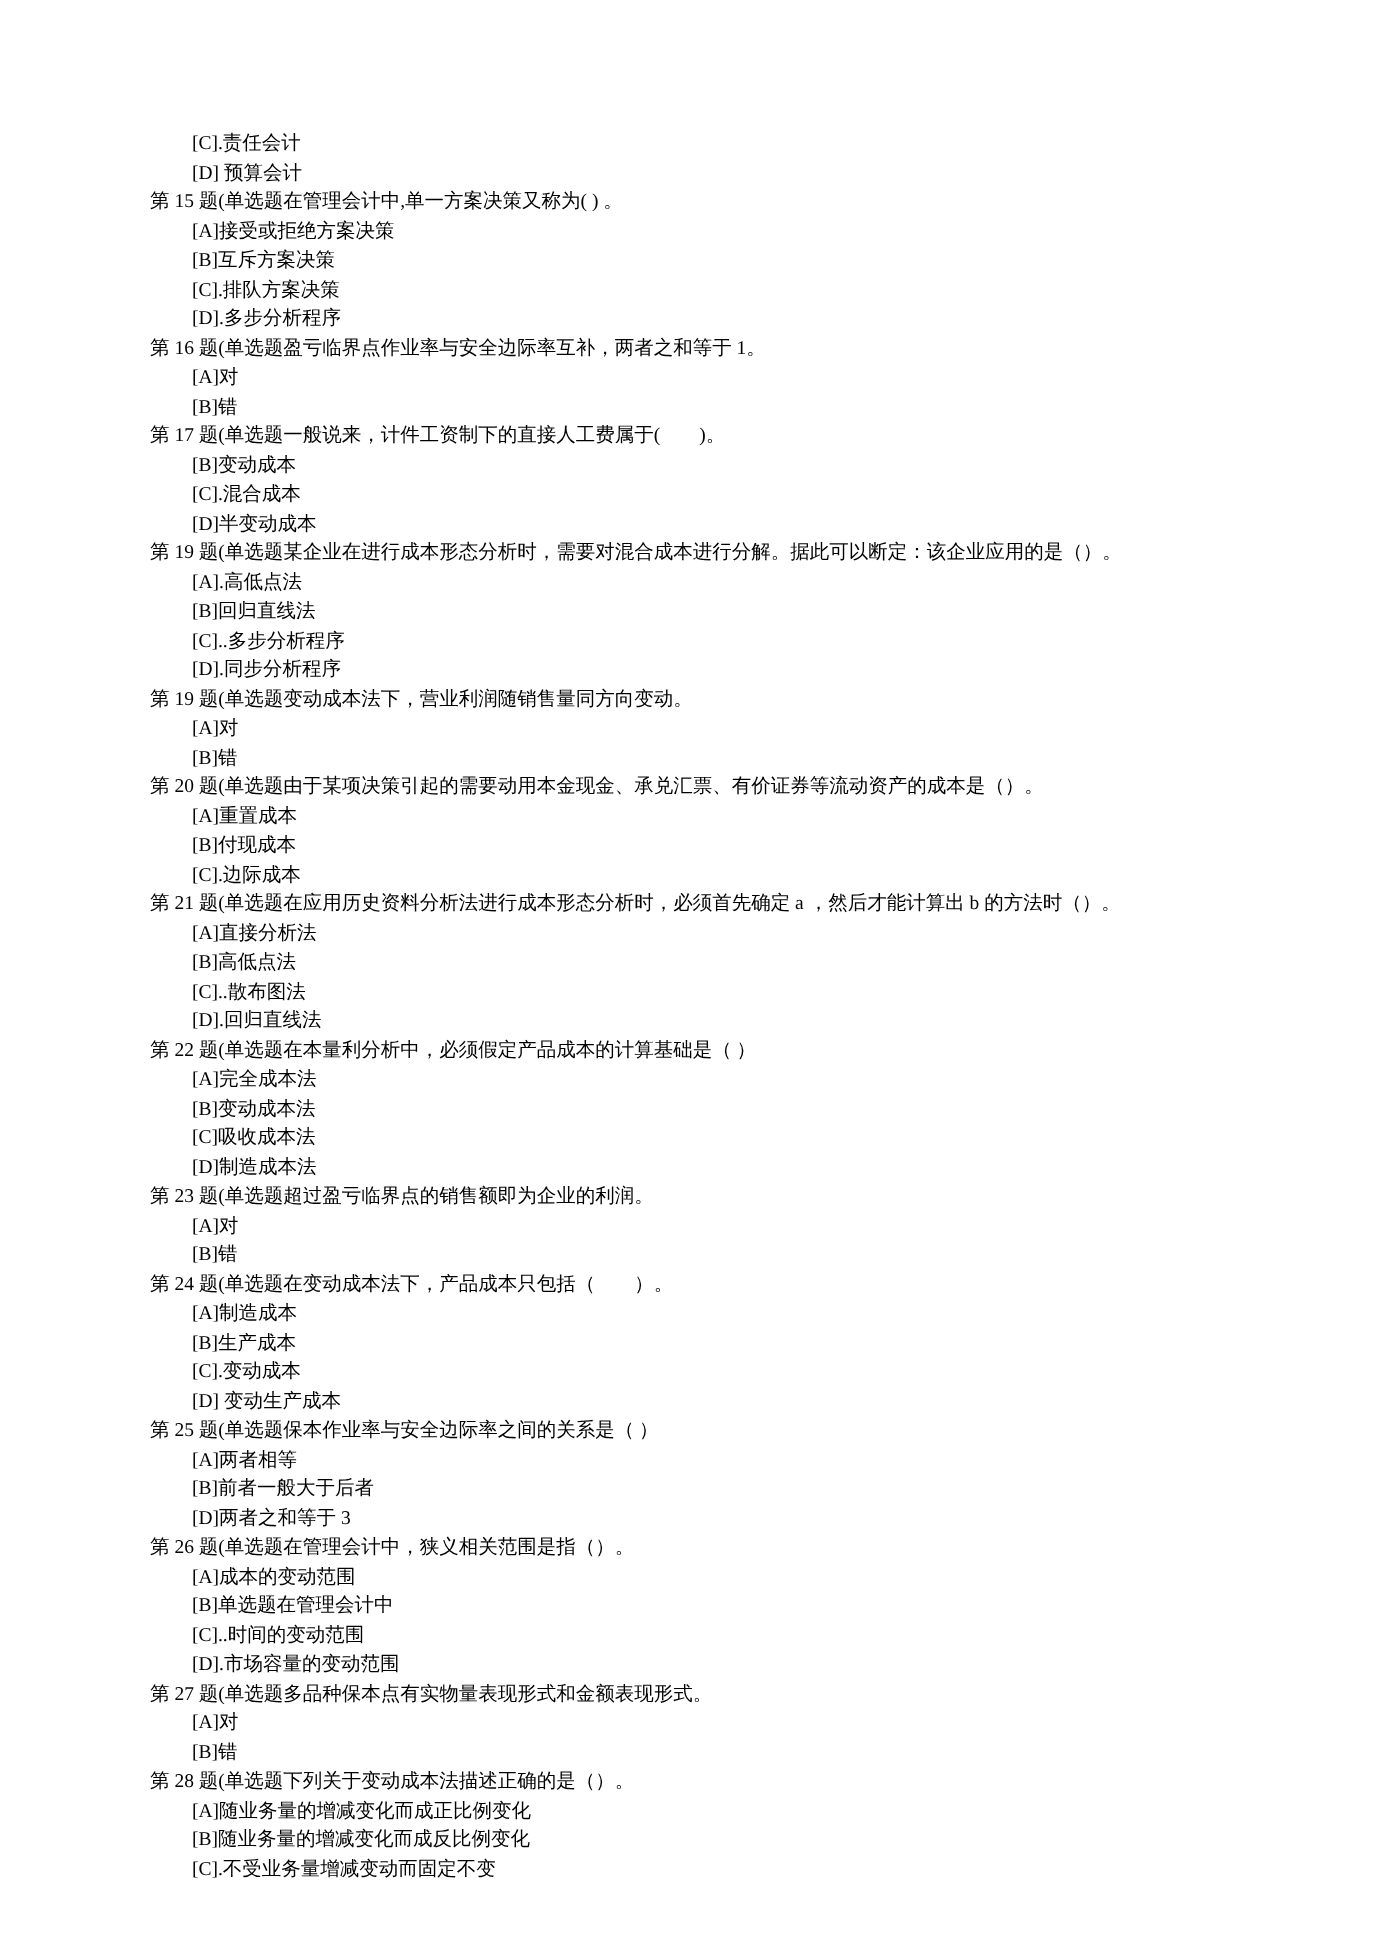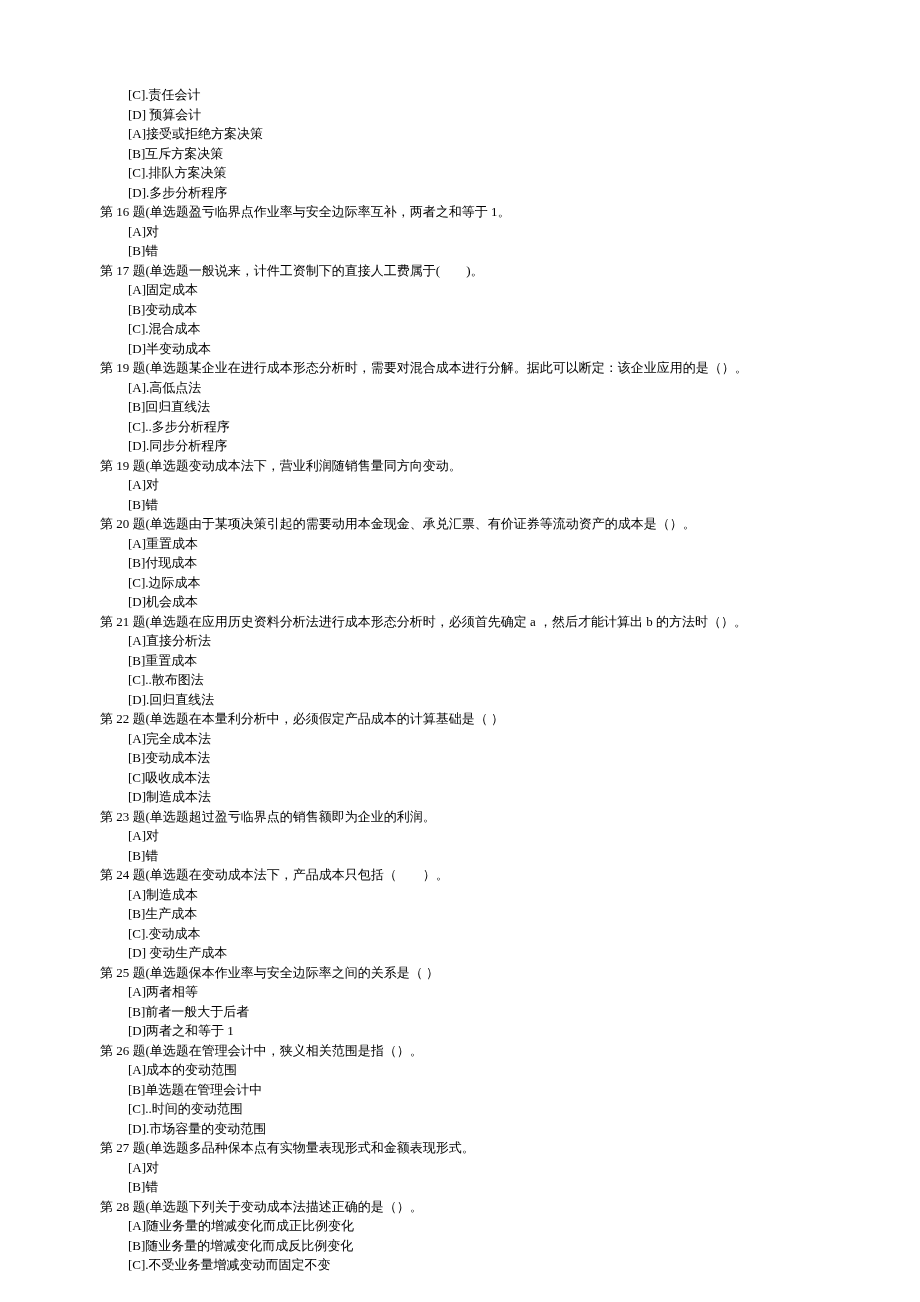--- a/index.html
+++ b/index.html
@@ -21,67 +21,66 @@
   .question {
     padding-left: 0;
   }
 </style>
 </head>
 <body>
 
 <div class="page" id="content">
     <div class="option">[C].责任会计</div>
     <div class="option">[D] 预算会计</div>
+    <div class="question">第 15 题(单选题在管理会计中,单一方案决策又称为( ) 。</div>
     <div class="option">[A]接受或拒绝方案决策</div>
     <div class="option">[B]互斥方案决策</div>
     <div class="option">[C].排队方案决策</div>
     <div class="option">[D].多步分析程序</div>
     <div class="question">第 16 题(单选题盈亏临界点作业率与安全边际率互补，两者之和等于 1。</div>
     <div class="option">[A]对</div>
     <div class="option">[B]错</div>
     <div class="question">第 17 题(单选题一般说来，计件工资制下的直接人工费属于(　　)。</div>
-    <div class="option">[A]固定成本</div>
     <div class="option">[B]变动成本</div>
     <div class="option">[C].混合成本</div>
     <div class="option">[D]半变动成本</div>
     <div class="question">第 19 题(单选题某企业在进行成本形态分析时，需要对混合成本进行分解。据此可以断定：该企业应用的是（）。</div>
     <div class="option">[A].高低点法</div>
     <div class="option">[B]回归直线法</div>
     <div class="option">[C]..多步分析程序</div>
     <div class="option">[D].同步分析程序</div>
     <div class="question">第 19 题(单选题变动成本法下，营业利润随销售量同方向变动。</div>
     <div class="option">[A]对</div>
     <div class="option">[B]错</div>
     <div class="question">第 20 题(单选题由于某项决策引起的需要动用本金现金、承兑汇票、有价证券等流动资产的成本是（）。</div>
     <div class="option">[A]重置成本</div>
     <div class="option">[B]付现成本</div>
     <div class="option">[C].边际成本</div>
-    <div class="option">[D]机会成本</div>
     <div class="question">第 21 题(单选题在应用历史资料分析法进行成本形态分析时，必须首先确定 a ，然后才能计算出 b 的方法时（）。</div>
     <div class="option">[A]直接分析法</div>
-    <div class="option">[B]重置成本</div>
+    <div class="option">[B]高低点法</div>
     <div class="option">[C]..散布图法</div>
     <div class="option">[D].回归直线法</div>
     <div class="question">第 22 题(单选题在本量利分析中，必须假定产品成本的计算基础是（  ）</div>
     <div class="option">[A]完全成本法</div>
     <div class="option">[B]变动成本法</div>
     <div class="option">[C]吸收成本法</div>
     <div class="option">[D]制造成本法</div>
     <div class="question">第 23 题(单选题超过盈亏临界点的销售额即为企业的利润。</div>
     <div class="option">[A]对</div>
     <div class="option">[B]错</div>
     <div class="question">第 24 题(单选题在变动成本法下，产品成本只包括（　　）。</div>
     <div class="option">[A]制造成本</div>
     <div class="option">[B]生产成本</div>
     <div class="option">[C].变动成本</div>
     <div class="option">[D] 变动生产成本</div>
     <div class="question">第 25 题(单选题保本作业率与安全边际率之间的关系是（  ）</div>
     <div class="option">[A]两者相等</div>
     <div class="option">[B]前者一般大于后者</div>
-    <div class="option">[D]两者之和等于 1</div>
+    <div class="option">[D]两者之和等于 3</div>
     <div class="question">第 26 题(单选题在管理会计中，狭义相关范围是指（）。</div>
     <div class="option">[A]成本的变动范围</div>
     <div class="option">[B]单选题在管理会计中</div>
     <div class="option">[C]..时间的变动范围</div>
     <div class="option">[D].市场容量的变动范围</div>
     <div class="question">第 27 题(单选题多品种保本点有实物量表现形式和金额表现形式。</div>
     <div class="option">[A]对</div>
     <div class="option">[B]错</div>
     <div class="question">第 28 题(单选题下列关于变动成本法描述正确的是（）。</div>
     <div class="option">[A]随业务量的增减变化而成正比例变化</div>

